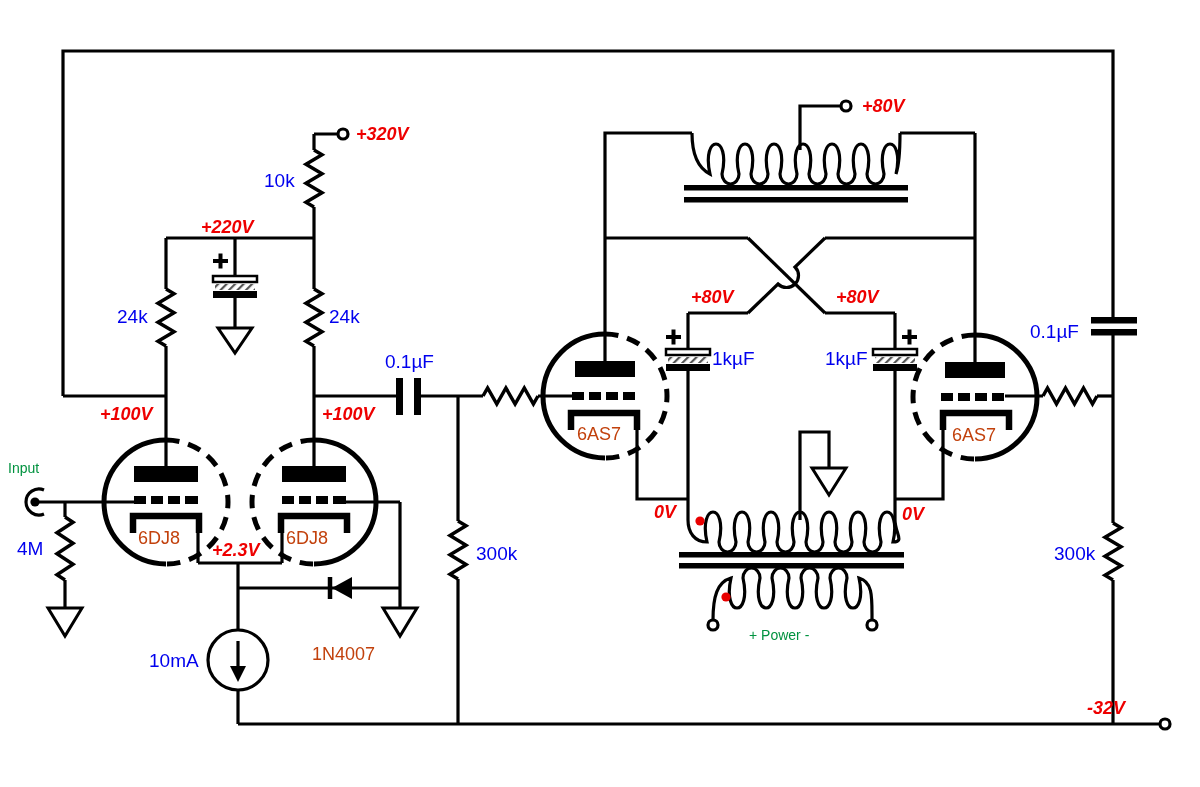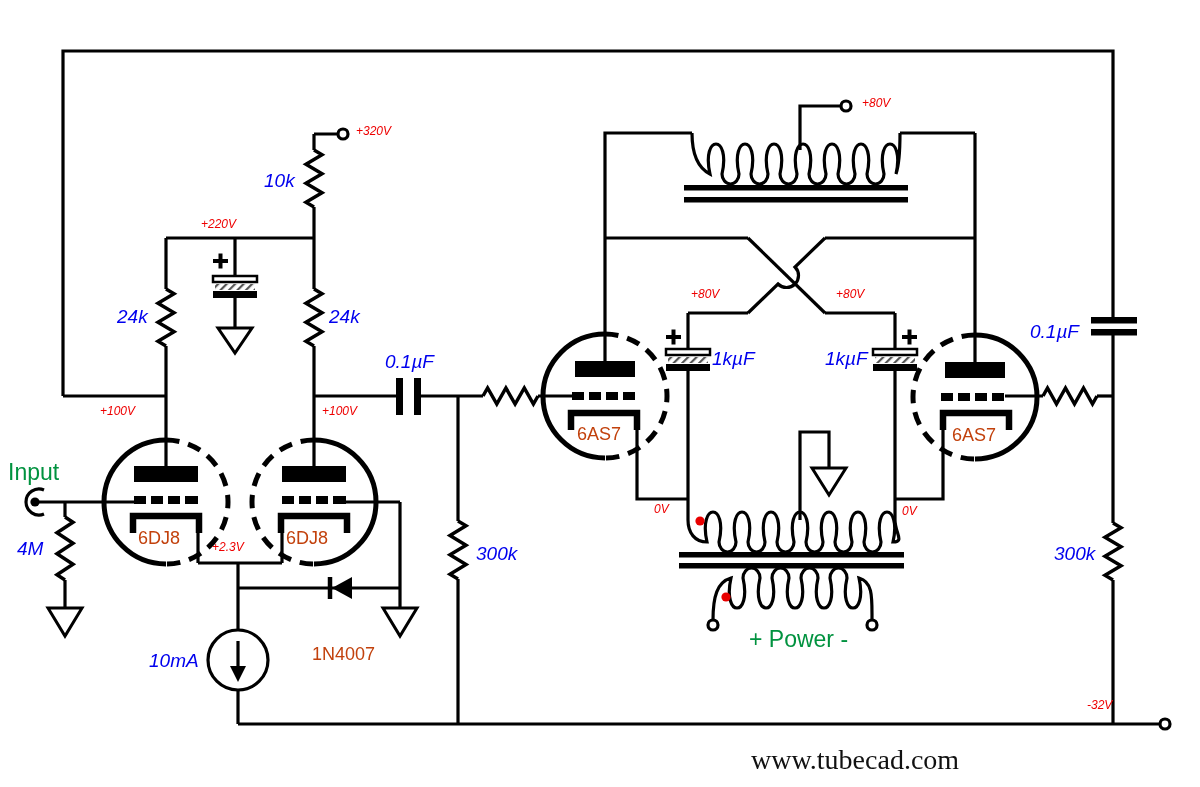--- a/index.html
+++ b/index.html
@@ -3,24 +3,24 @@
 <meta charset="utf-8">
 <style>
   html,body{margin:0;padding:0;background:#ffffff;}
   #stage{position:relative;width:1200px;height:787px;background:#ffffff;overflow:hidden;
          font-family:"Liberation Sans",sans-serif;}
   #schematic{position:absolute;left:0;top:0;}
   .lbl{position:absolute;line-height:1;white-space:nowrap;}
   .title{left:60px;top:4px;width:1010px;text-align:center;font-size:31px;color:#111;
          letter-spacing:-0.5px;}
   .wm{font-family:"Liberation Serif",serif;font-size:28px;color:#111;}
-  .blue{color:var(--blue,#0000ee);font-size:19px;font-style:italic;}
-  .red{color:var(--red,#ee0000);font-size:12px;font-style:italic;}
+  .blue{color:var(--blue,#0000ee);font-size:19px;}
+  .red{color:var(--red,#ee0000);font-size:18px;font-style:italic;font-weight:bold;}
   .blk{color:#c2410c;font-size:18px;font-weight:400;}
-  .grn{color:var(--green,#00923f);font-size:23px;}
+  .grn{color:var(--green,#00923f);font-size:14px;}
   svg .wire{stroke:#000;stroke-width:3.2;fill:none;}
   svg .thick{stroke:#000;stroke-width:5;fill:none;}
   svg .dash{stroke:#000;stroke-width:5;fill:none;stroke-dasharray:13.5 9;}
   svg .zig{stroke:#000;stroke-width:3.5;fill:none;stroke-linejoin:miter;}
   svg .cath{stroke:#000;stroke-width:6.5;fill:none;}
   svg .fill{fill:#000;stroke:none;}
   svg .term{fill:#fff;stroke:#000;stroke-width:3.2;}
   svg .gnd{stroke:#000;stroke-width:3;fill:none;stroke-linejoin:miter;}
   svg .plus{stroke:#000;stroke-width:4;fill:none;}
   svg .reddot{fill:var(--dotred,#e80000);stroke:none;}
@@ -209,21 +209,20 @@
       c-9,40 21,40 12,0 C873,582 872,597 872,620"></path>
     <circle class="term" cx="713" cy="625" r="5"></circle>
     <circle class="term" cx="872" cy="625" r="5"></circle>
     <circle class="reddot" cx="700" cy="521" r="4.6"></circle>
     <circle class="reddot" cx="726" cy="597" r="4.6"></circle>
   </g>
 
   <circle class="term" cx="1165" cy="724" r="5"></circle>
 </svg>
 
-<div class="lbl wm" style="left:751px;top:746px;">www.tubecad.com</div>
 
 <div class="lbl red" style="left:356px;top:125px;">+320V</div>
 <div class="lbl blue" style="left:264px;top:171px;">10k</div>
 <div class="lbl red" style="left:201px;top:218px;">+220V</div>
 <div class="lbl blue" style="left:117px;top:307px;">24k</div>
 <div class="lbl blue" style="left:329px;top:307px;">24k</div>
 <div class="lbl red" style="left:100px;top:405px;">+100V</div>
 <div class="lbl red" style="left:322px;top:405px;">+100V</div>
 <div class="lbl grn" style="left:8px;top:461px;">Input</div>
 <div class="lbl blue" style="left:17px;top:539px;">4M</div>

